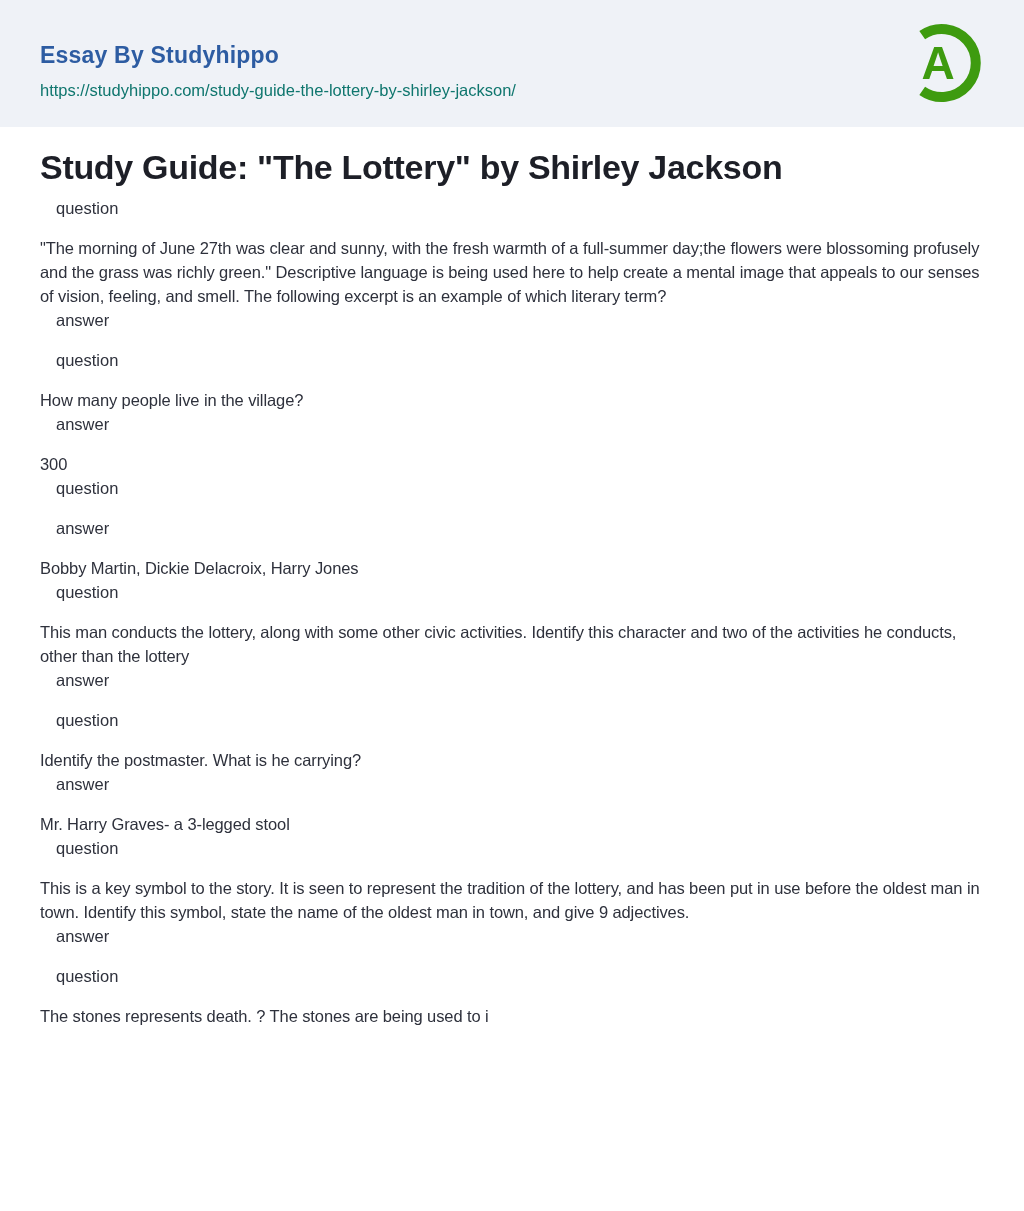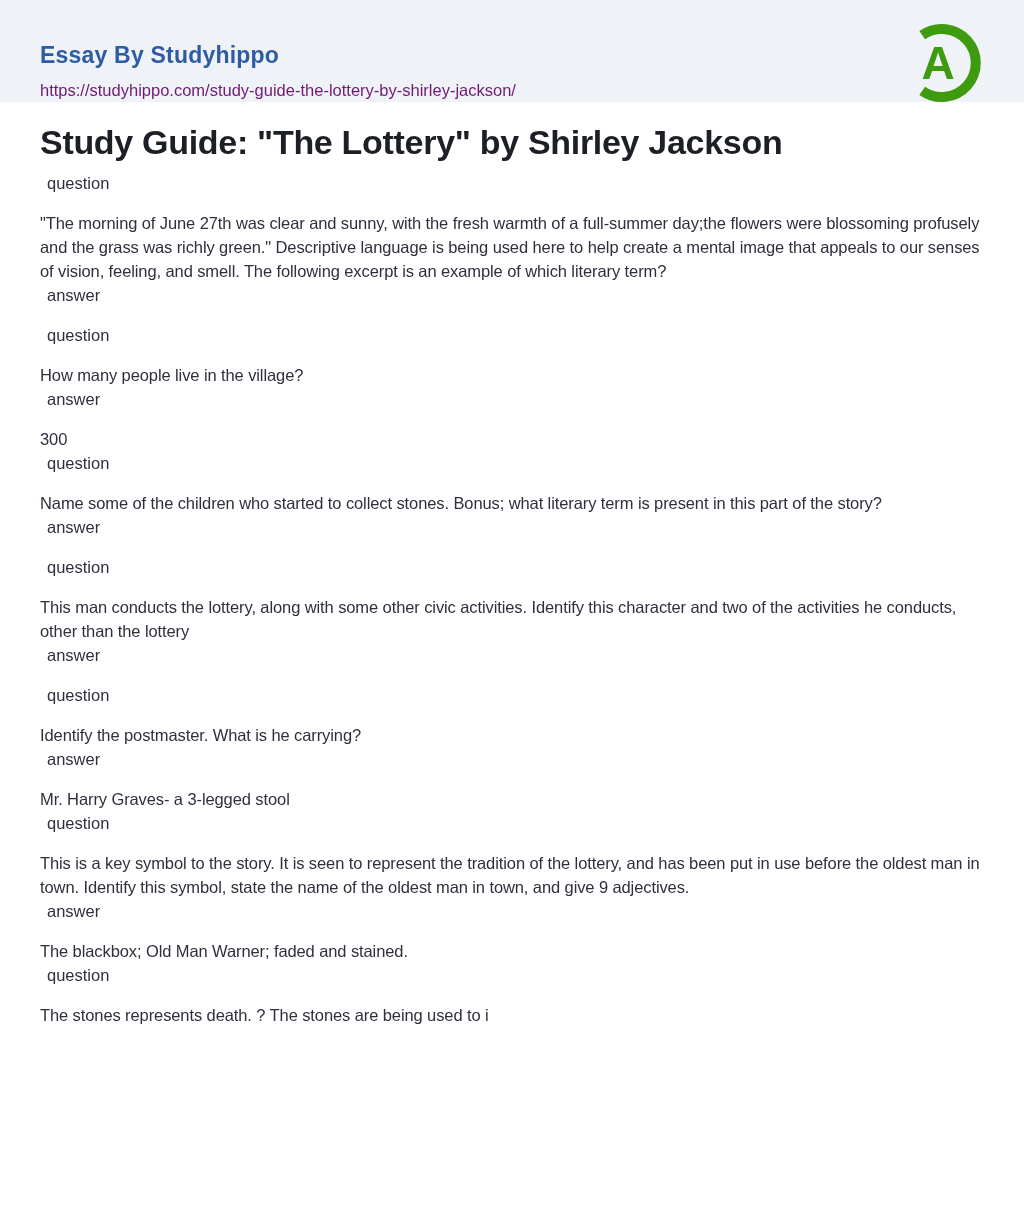--- a/index.html
+++ b/index.html
@@ -11,37 +11,37 @@
   .page {
     position: relative;
     width: 1024px;
     min-height: 1211px;
     background: #ffffff;
     overflow: hidden;
   }
   
   .header {
     position: relative;
-    height: 102px;
+    height: 127px;
     background: #eff2f7;
     box-sizing: border-box;
     padding: 42px 40px 0 40px;
   }
   .site-title {
     margin: 0;
     font-size: 23px;
     font-weight: 700;
     letter-spacing: 0.2px;
     color: #2d5ca2;
     line-height: 26px;
   }
   .site-url {
     margin: 13px 0 0 0;
     font-size: 16.5px;
-    color: #701a75;
+    color: #0f766e;
     line-height: 19px;
     text-decoration: none;
     display: inline-block;
   }
   .logo {
     position: absolute;
     top: 18px;
     right: 38px;
     width: 90px;
     height: 90px;
@@ -56,21 +56,21 @@
     font-size: 34px;
     line-height: 40px;
     font-weight: 700;
     letter-spacing: -0.3px;
     color: #1d1f27;
   }
   .qa-label {
     font-size: 16.5px;
     line-height: 24px;
     color: #2e313c;
-    margin: 0 0 16px 7px;
+    margin: 0 0 16px 16px;
   }
   .qa-text {
     font-size: 16.5px;
     line-height: 24px;
     color: #2e313c;
     letter-spacing: -0.1px;
     margin: 0;
     max-width: 952px;
   }
 </style>
@@ -94,31 +94,30 @@
 
     <div id="qa-stream">
         <div class="qa-label">question</div>
         <p class="qa-text">"The morning of June 27th was clear and sunny, with the fresh warmth of a full-summer day;the flowers were blossoming profusely and the grass was richly green." Descriptive language is being used here to help create a mental image that appeals to our senses of vision, feeling, and smell. The following excerpt is an example of which literary term?</p>
         <div class="qa-label">answer</div>
         <div class="qa-label">question</div>
         <p class="qa-text">How many people live in the village?</p>
         <div class="qa-label">answer</div>
         <p class="qa-text">300</p>
         <div class="qa-label">question</div>
-        <p class="qa-text">Name some of the children who started to collect stones. Bonus; what literary term is present in this part of the story?</p>
         <div class="qa-label">answer</div>
+        <p class="qa-text">Bobby Martin, Dickie Delacroix, Harry Jones</p>
         <div class="qa-label">question</div>
         <p class="qa-text">This man conducts the lottery, along with some other civic activities. Identify this character and two of the activities he conducts, other than the lottery</p>
         <div class="qa-label">answer</div>
         <div class="qa-label">question</div>
         <p class="qa-text">Identify the postmaster. What is he carrying?</p>
         <div class="qa-label">answer</div>
         <p class="qa-text">Mr. Harry Graves- a 3-legged stool</p>
         <div class="qa-label">question</div>
         <p class="qa-text">This is a key symbol to the story. It is seen to represent the tradition of the lottery, and has been put in use before the oldest man in town. Identify this symbol, state the name of the oldest man in town, and give 9 adjectives.</p>
         <div class="qa-label">answer</div>
-        <p class="qa-text">The blackbox; Old Man Warner; faded and stained.</p>
         <div class="qa-label">question</div>
         <p class="qa-text">The stones represents death. ? The stones are being used to i</p>
       </div>
   </div>
 
 </div>
 
 </body></html>

